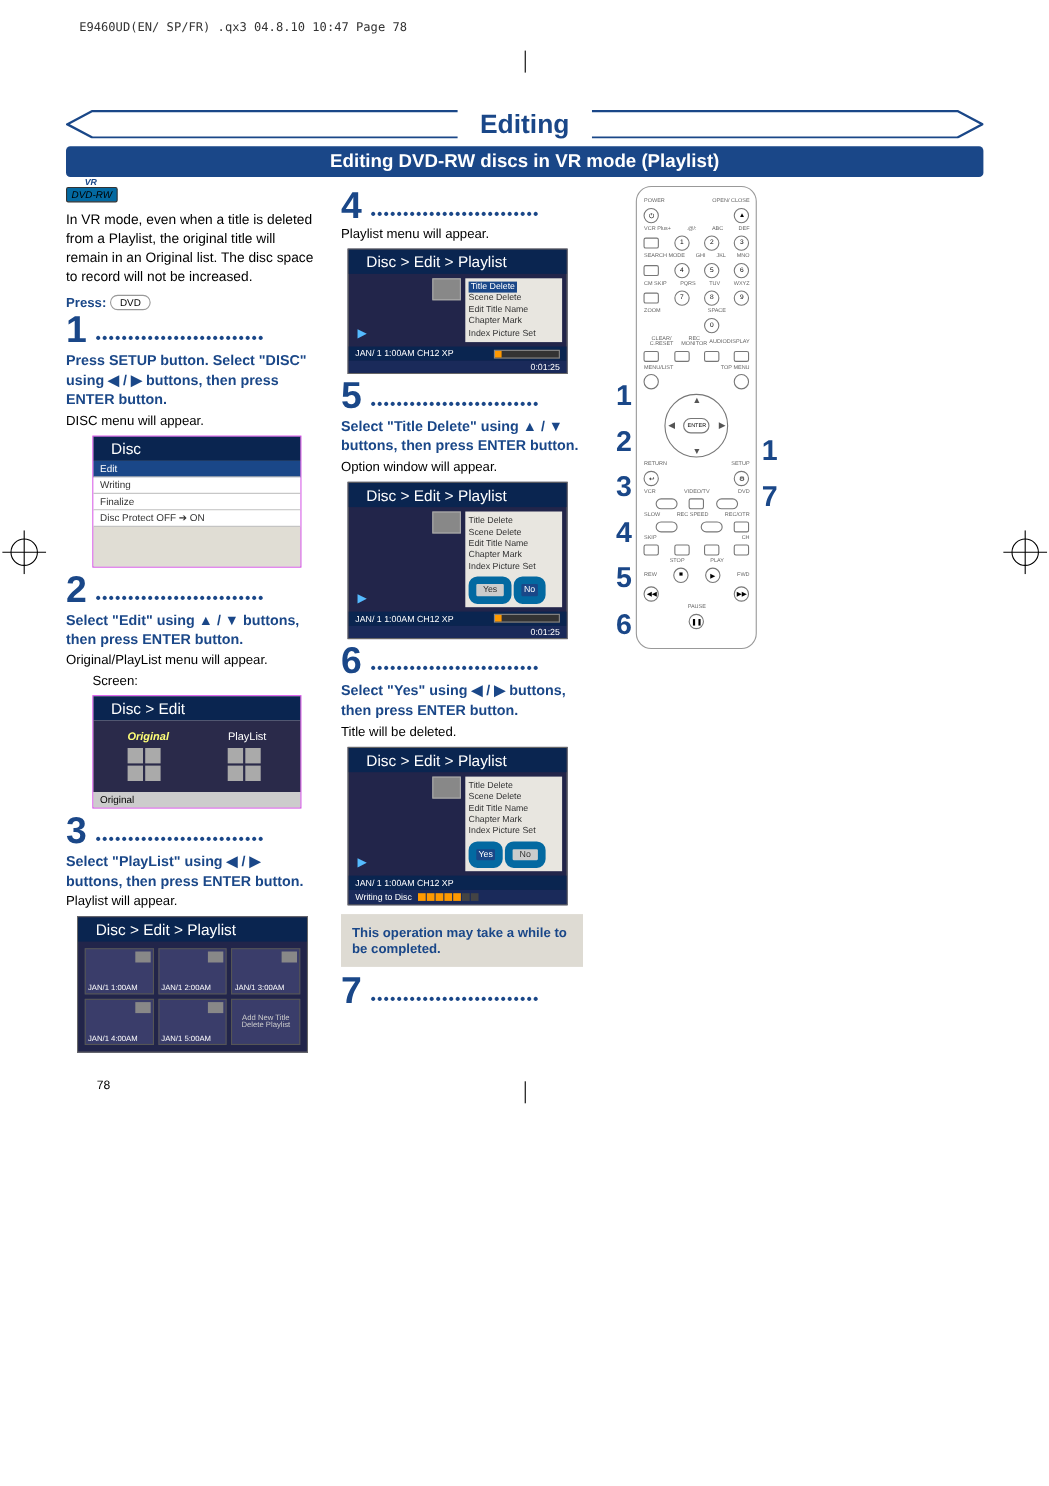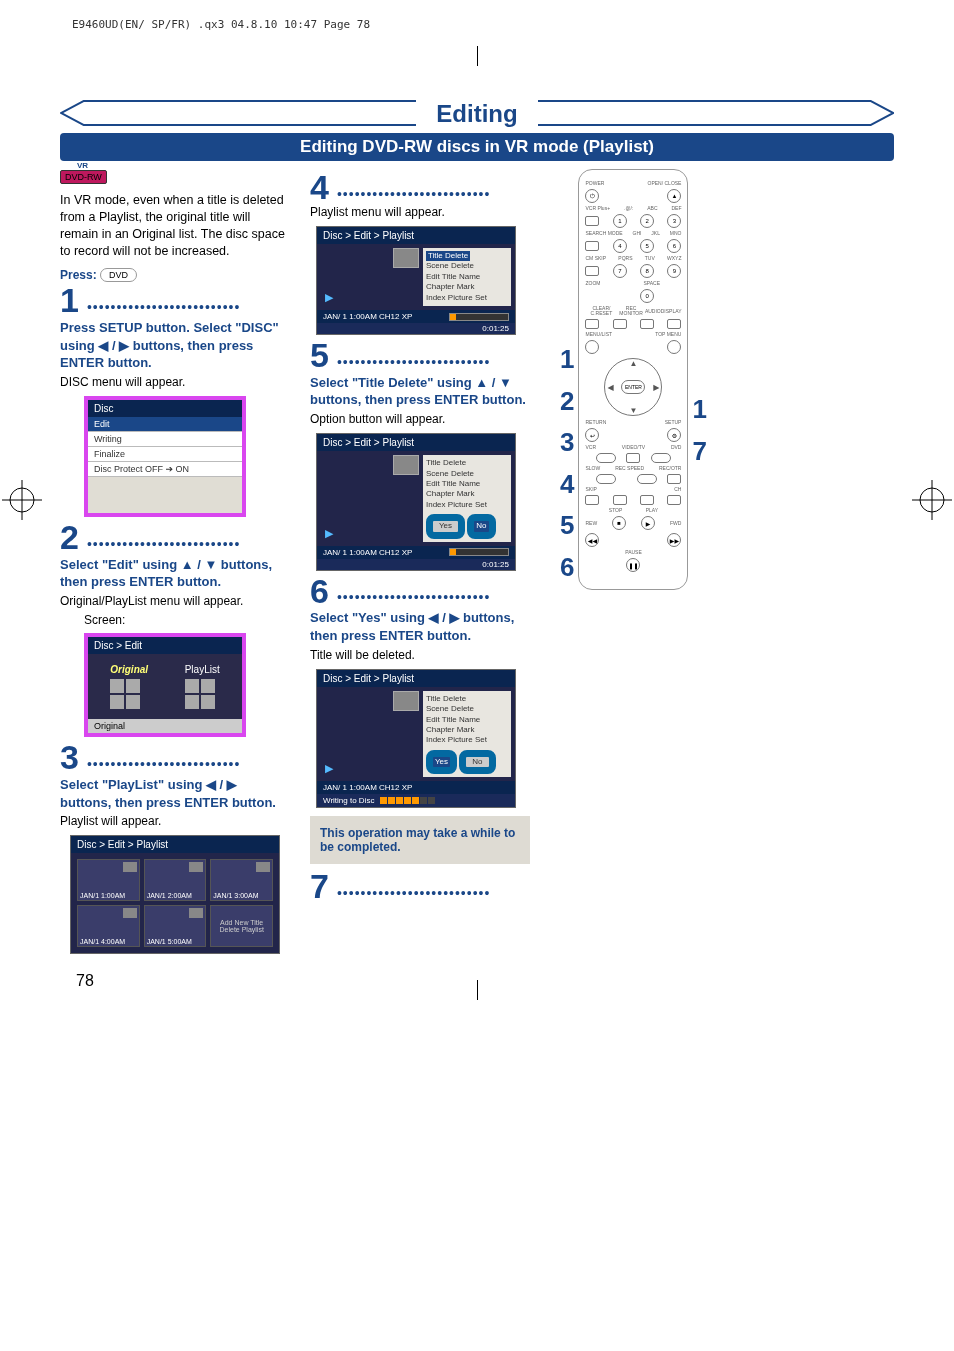--- a/index.html
+++ b/index.html
@@ -18,37 +18,37 @@
   .banner-side { flex: 1; }
   .banner-left svg, .banner-right svg { width: 100%; height: 26px; }
   .subtitle-bar { background: #1a4788; color: #fff; font-weight: bold; font-size: 17px; padding: 4px 10px; border-radius: 4px; text-align: center; margin-bottom: 8px; }
   .section-title { color: #1a4788; font-weight: bold; font-size: 15px; border-bottom: 1px solid #1a4788; padding-bottom: 2px; margin-bottom: 8px; }
   
   .content-cols { display: flex; gap: 20px; }
   .col { flex: 1; }
   .col-left, .col-mid { max-width: 230px; }
   .col-right { flex: 0 0 230px; }
   
-  .disc-icon { display: inline-block; border: 1px solid #333; border-radius: 2px; padding: 1px 4px; font-size: 9px; background: #be185d; position: relative; }
+  .disc-icon { display: inline-block; border: 1px solid #333; border-radius: 2px; padding: 1px 4px; font-size: 9px; background: #0369a1; position: relative; font-style: italic; }
   .disc-icon::before { content: "VR"; position: absolute; top: -10px; left: 16px; font-size: 8px; font-weight: bold; color: #1a4788; }
   .body-text { font-size: 12.5px; line-height: 1.35; margin: 8px 0; }
   .first-label { font-weight: bold; color: #1a4788; }
   .dvd-oval { display: inline-block; border: 1px solid #999; border-radius: 10px; padding: 1px 8px; font-size: 9px; vertical-align: middle; }
   
   .dot-rule { color: #1a4788; letter-spacing: 1px; font-size: 14px; white-space: nowrap; overflow: hidden; }
   .step-row { display: flex; align-items: flex-end; gap: 8px; margin-top: 4px; }
   .big-num { font-size: 34px; font-weight: bold; color: #1a4788; line-height: 0.85; }
   .step-text { font-weight: bold; color: #1a4788; font-size: 13px; line-height: 1.35; margin-top: 4px; }
   .sub-text { font-size: 12px; line-height: 1.35; margin-top: 2px; }
   
   .screen-label { font-size: 12px; margin: 4px 0 4px 24px; }
   
   
-  .menu-box { border: 4px solid #d946ef; background: #e8e6e0; font-size: 9px; width: 162px; margin: 6px 0 6px 24px; padding: 0; }
-  .menu-titlebar { background: #0a2550; color: #fff; padding: 3px 6px; font-size: 10px; }
+  .menu-box { border: 1px solid #d946ef; background: #e8e6e0; font-size: 9px; width: 190px; margin: 6px 0 6px 24px; padding: 0; }
+  .menu-titlebar { background: #0a2550; color: #fff; padding: 3px 16px; font-size: 14px; }
   .menu-body { padding: 0; }
   .menu-item { padding: 2px 6px; border-bottom: 1px solid #bbb; background: #fff; color: #333; }
   .menu-item.sel { background: #1a4788; color: #fff; }
   .orig-play { display: flex; justify-content: space-around; padding: 10px 4px; background: #2a2a4a; }
   .orig-play .tab { text-align: center; color: #fff; font-size: 10px; }
   .orig-play .grid { display: grid; grid-template-columns: repeat(2,14px); grid-auto-rows: 14px; gap: 2px; margin-top: 4px; }
   .orig-play .cell { background: #aaa; }
   .orig-play .sel-tab .txt { color: #ff7; font-style: italic; font-weight: bold; }
   .menu-caption { padding: 2px 6px; background: #ccc; font-size: 9px; }
   
@@ -91,21 +91,21 @@
   .rm-btn { width: 14px; height: 10px; border: 1px solid #777; border-radius: 2px; }
   .rm-lbl { font-size: 5px; text-align: center; color: #666; line-height: 1; }
   .rm-pill { width: 20px; height: 10px; border: 1px solid #777; border-radius: 5px; margin: 0 auto; }
   .nav-ring { width: 58px; height: 58px; border: 1px solid #777; border-radius: 50%; margin: 4px auto; position: relative; }
   .nav-ring .enter { position: absolute; top: 50%; left: 50%; transform: translate(-50%,-50%); width: 24px; height: 14px; border: 1px solid #777; border-radius: 7px; font-size: 5px; text-align: center; line-height: 12px; }
   .nav-ring .arr { position: absolute; font-size: 8px; color: #555; }
   .nav-ring .up { top: 0; left: 50%; transform: translateX(-50%); }
   .nav-ring .dn { bottom: 0; left: 50%; transform: translateX(-50%); }
   .nav-ring .lf { left: 2px; top: 50%; transform: translateY(-50%); }
   .nav-ring .rt { right: 2px; top: 50%; transform: translateY(-50%); }
-  .page-num { position: absolute; bottom: 10px; left: 76px; font-size: 16px; }
+  .page-num { position: absolute; bottom: 10px; left: 88px; font-size: 11px; }
 </style>
 </head>
 <body>
 
 <div class="page-wrap">
   <div class="top-print">E9460UD(EN/ SP/FR) .qx3  04.8.10  10:47  Page 78</div>
   <div class="crop-line-top"></div>
 
   <div class="banner-wrap">
     <div class="banner-side banner-left">
@@ -245,21 +245,21 @@
             <span class="progress"></span>
           </div>
         <div class="time-right">0:01:25</div>
       </div>
 
       <div class="step-row">
         <div class="big-num">5</div>
         <div class="dot-rule">••••••••••••••••••••••••••</div>
       </div>
       <div class="step-text">Select "Title Delete" using ▲ / ▼ buttons, then press ENTER button.</div>
-      <div class="sub-text">Option button will appear.</div>
+      <div class="sub-text">Option window will appear.</div>
       <div class="detail-screen">
         <div class="menu-titlebar">Disc &gt; Edit &gt; Playlist</div>
         <div class="detail-body">
           <div class="detail-left">
               <div class="thumb"></div>
               <div class="play">▶</div>
             </div>
           <div class="detail-right">
             <div>Title Delete</div>
             <div>Scene Delete</div>

